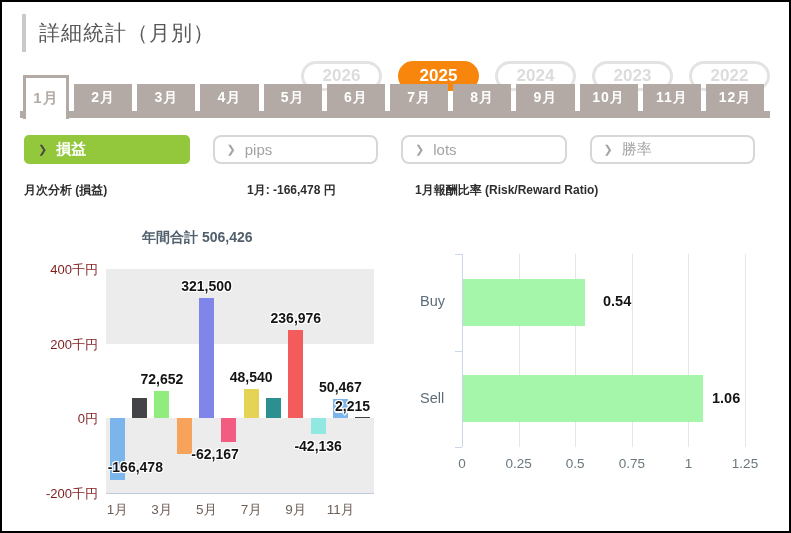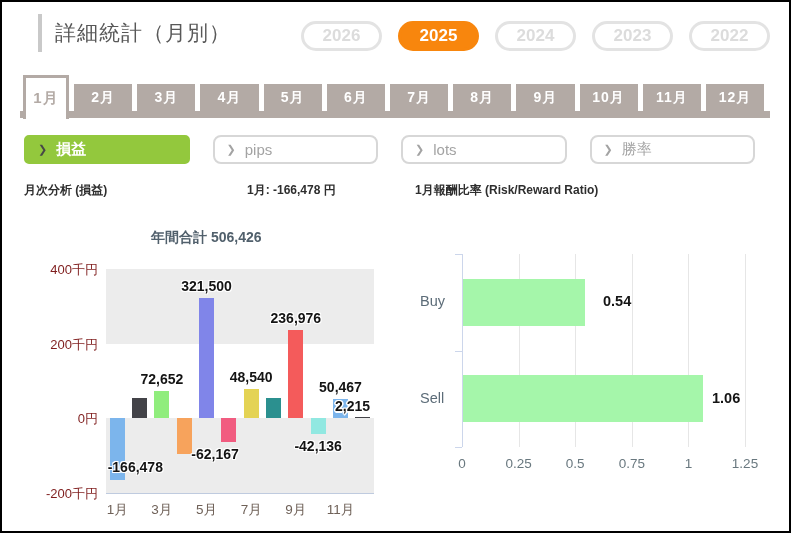--- a/index.html
+++ b/index.html
@@ -1,25 +1,25 @@
 <!DOCTYPE html>
 <html><head>
 <meta charset="utf-8">
 <style>
   html,body{margin:0;padding:0;background:#fff;}
   body{font-family:"Liberation Sans","DejaVu Sans",sans-serif;}
   .page{position:relative;width:791px;height:533px;box-sizing:border-box;border:2px solid #000;background:#fff;overflow:hidden;}
 
   
-  .title-wrap{position:absolute;left:20px;top:12px;display:flex;align-items:center;margin-left:16px;}
+  .title-wrap{position:absolute;left:20px;top:12px;display:flex;align-items:center;}
   .accent-bar{width:4px;height:38px;background:#c9c9c9;margin-right:13px;}
   .page-title{font-size:21px;color:#585858;letter-spacing:1px;}
   .year-pills{position:absolute;right:19px;top:19px;display:flex;gap:16px;}
   .pill{width:81px;height:30px;box-sizing:border-box;border:3px solid #e3e3e3;border-radius:17px;
-        color:#dcdcdc;font-weight:bold;font-size:17px;display:flex;align-items:center;justify-content:center;cursor:pointer;}
+        color:#dcdcdc;font-weight:bold;font-size:17px;display:flex;align-items:center;justify-content:center;cursor:pointer;margin-top:40px;}
   .pill.active{background:#f8860d;border-color:#f8860d;color:#fff;}
 
   
   .tabbar{position:absolute;left:18px;right:19px;top:76px;height:41px;}
   .tab-baseline{position:absolute;left:0;right:0;bottom:1px;height:7px;background:#b3aaa5;}
   .tabs{position:absolute;left:3px;right:6px;top:0;bottom:8px;display:flex;gap:5px;align-items:flex-end;}
   .mtab{flex:1;height:27px;background:#b3aaa5;color:#fff;font-weight:bold;font-size:14px;
         display:flex;align-items:center;justify-content:center;cursor:pointer;letter-spacing:1px;}
   .mtab.active{flex:0 0 40px;height:41px;margin-bottom:-8px;background:#fff;border:3px solid #b3aaa5;border-bottom:none;
         color:#b3aaa5;z-index:2;font-size:15px;}
@@ -33,21 +33,21 @@
   .fbtn.active .chev{color:#474747;}
 
   
   .secrow{position:absolute;left:0;top:180px;width:100%;height:18px;font-weight:bold;font-size:12px;color:#2e2e2e;padding-left:35px;}
   .sec1{position:absolute;left:22px;}
   .sec2{position:absolute;left:245px;}
   .sec3{position:absolute;left:413px;}
 
   
   .lchart{position:absolute;left:20px;top:225px;width:372px;height:300px;}
-  .lchart-title{position:absolute;left:129px;top:2px;font-weight:bold;font-size:14px;color:#51606c;}
+  .lchart-title{position:absolute;left:120px;top:2px;font-weight:bold;font-size:14px;color:#51606c;}
   .lplot{position:absolute;left:84px;top:42px;width:268px;height:224px;background:#fff;}
   .band{position:absolute;left:0;width:100%;background:#ececec;}
   .band.top{top:0;height:33.33%;}
   .band.bottom{top:66.67%;height:33.33%;border-bottom:1px solid #bfcbdf;}
   .ylabel{position:absolute;left:0;width:76px;text-align:right;font-size:13px;color:#7f1d1d;white-space:nowrap;}
   .vbar{position:absolute;}
   .dlabel{position:absolute;font-weight:bold;font-size:14px;color:#141414;white-space:nowrap;
           text-shadow:1px 1px 0 #fff,-1px -1px 0 #fff,1px -1px 0 #fff,-1px 1px 0 #fff,0 0 2px #fff;}
   .dlabel.outlined{text-shadow:1.5px 0 0 #fff,-1.5px 0 0 #fff,0 1.5px 0 #fff,0 -1.5px 0 #fff,
           1px 1px 0 #fff,-1px -1px 0 #fff,1px -1px 0 #fff,-1px 1px 0 #fff;}

